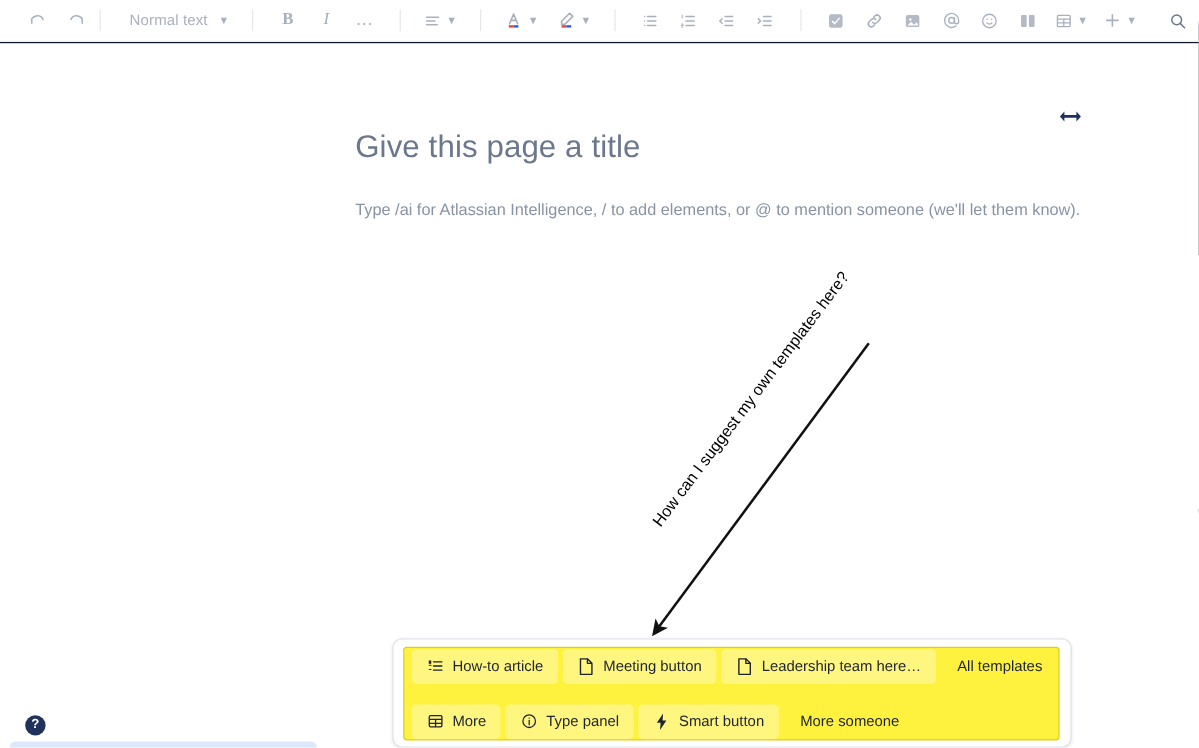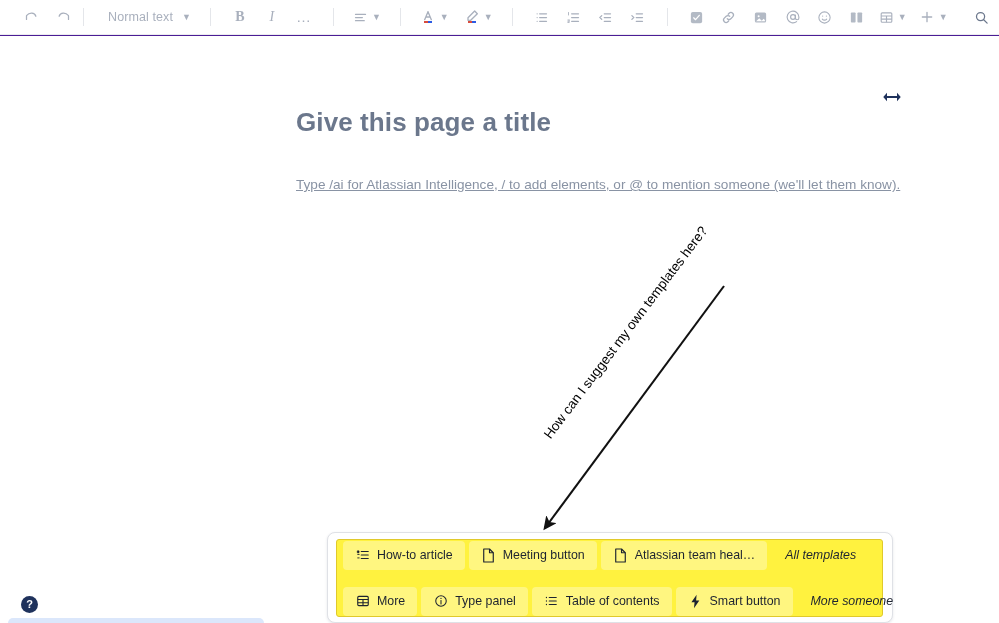--- a/index.html
+++ b/index.html
@@ -9,21 +9,21 @@
     height: 623px;
     overflow: hidden;
     background: #ffffff;
     font-family: "Liberation Sans", sans-serif;
   }
 
   #app {
     position: relative;
     width: 999px;
     height: 445px;
-    background: #4c1d95;
+    background: #0f172a;
     border-radius: 22px;
   }
 
   
   .toolbar {
     position: absolute;
     top: 0; left: 0;
     width: 999px;
     height: 35px;
     background: #ffffff;
@@ -96,35 +96,34 @@
     height: 587px;
     background: #ffffff;
   }
 
   .page-title {
     position: absolute;
     left: 296px;
     top: 71px;
     font-size: 26px;
     color: #6b778c;
-    font-weight: 700;
+    font-weight: 400;
     letter-spacing: .1px;
     white-space: nowrap;
     cursor: text;
   }
 
   .page-placeholder {
     position: absolute;
     left: 296px;
-    top: 141px;
+    top: 131px;
     font-size: 13.6px;
     color: #8993a4;
     white-space: nowrap;
     cursor: text;
-    text-decoration: underline;
   }
 
   .expand-icon {
     position: absolute;
     left: 881px;
     top: 52px;
     width: 22px;
     height: 18px;
     display: flex;
     align-items: center;
@@ -200,21 +199,20 @@
     background: rgba(255,255,255,0.34);
     color: #1d2330;
     font-size: 12.4px;
     white-space: nowrap;
     cursor: pointer;
   }
 
   .tpl-chip.plain {
     background: transparent;
     padding: 0 14px;
-    font-style: italic;
   }
 
   .tpl-chip .ci {
     display: flex;
     align-items: center;
     justify-content: center;
     width: 15px;
     height: 15px;
     flex-shrink: 0;
   }
@@ -525,21 +523,21 @@
             <span>Meeting button</span>
           </div>
 
           <div class="tpl-chip">
             <span class="ci">
               <svg class="icon-svg" width="13" height="15" viewBox="0 0 18 22" fill="none" stroke="#1d2330" stroke-width="1.7" stroke-linejoin="round">
                 <path d="M2 1.5h8.5L16 7v13.5H2z"></path>
                 <path d="M10.5 1.5V7H16"></path>
               </svg>
             </span>
-            <span>Atlassian team heal…</span>
+            <span>Leadership team here…</span>
           </div>
 
           <div class="tpl-chip plain">
             <span>All templates</span>
           </div>
         </div>
 
         <div class="tpl-row">
           <div class="tpl-chip">
             <span class="ci">
@@ -555,31 +553,20 @@
             <span class="ci">
               <svg class="icon-svg" width="14" height="14" viewBox="0 0 24 24" fill="none" stroke="#1d2330" stroke-width="1.8" stroke-linecap="round">
                 <circle cx="12" cy="12" r="9"></circle>
                 <path d="M12 11v6"></path>
                 <circle cx="12" cy="7.6" r="1.05" fill="#1d2330" stroke="none"></circle>
               </svg>
             </span>
             <span>Type panel</span>
           </div>
 
-          <div class="tpl-chip">
-            <span class="ci">
-              <svg class="icon-svg" width="14" height="14" viewBox="0 0 24 24" stroke="#1d2330" stroke-width="1.9" stroke-linecap="round">
-                <path d="M9 6h12M9 12h12M9 18h12"></path>
-                <circle cx="4.2" cy="6" r="1.1" fill="#1d2330" stroke="none"></circle>
-                <circle cx="4.2" cy="12" r="1.1" fill="#1d2330" stroke="none"></circle>
-                <circle cx="4.2" cy="18" r="1.1" fill="#1d2330" stroke="none"></circle>
-              </svg>
-            </span>
-            <span>Table of contents</span>
-          </div>
 
           <div class="tpl-chip">
             <span class="ci">
               <svg class="icon-svg" width="13" height="15" viewBox="0 0 16 22" fill="#1d2330">
                 <path d="M9.6 1 L2 12.2 h4.6 L5.8 21 L13.6 9.4 H8.9 Z"></path>
               </svg>
             </span>
             <span>Smart button</span>
           </div>
 

